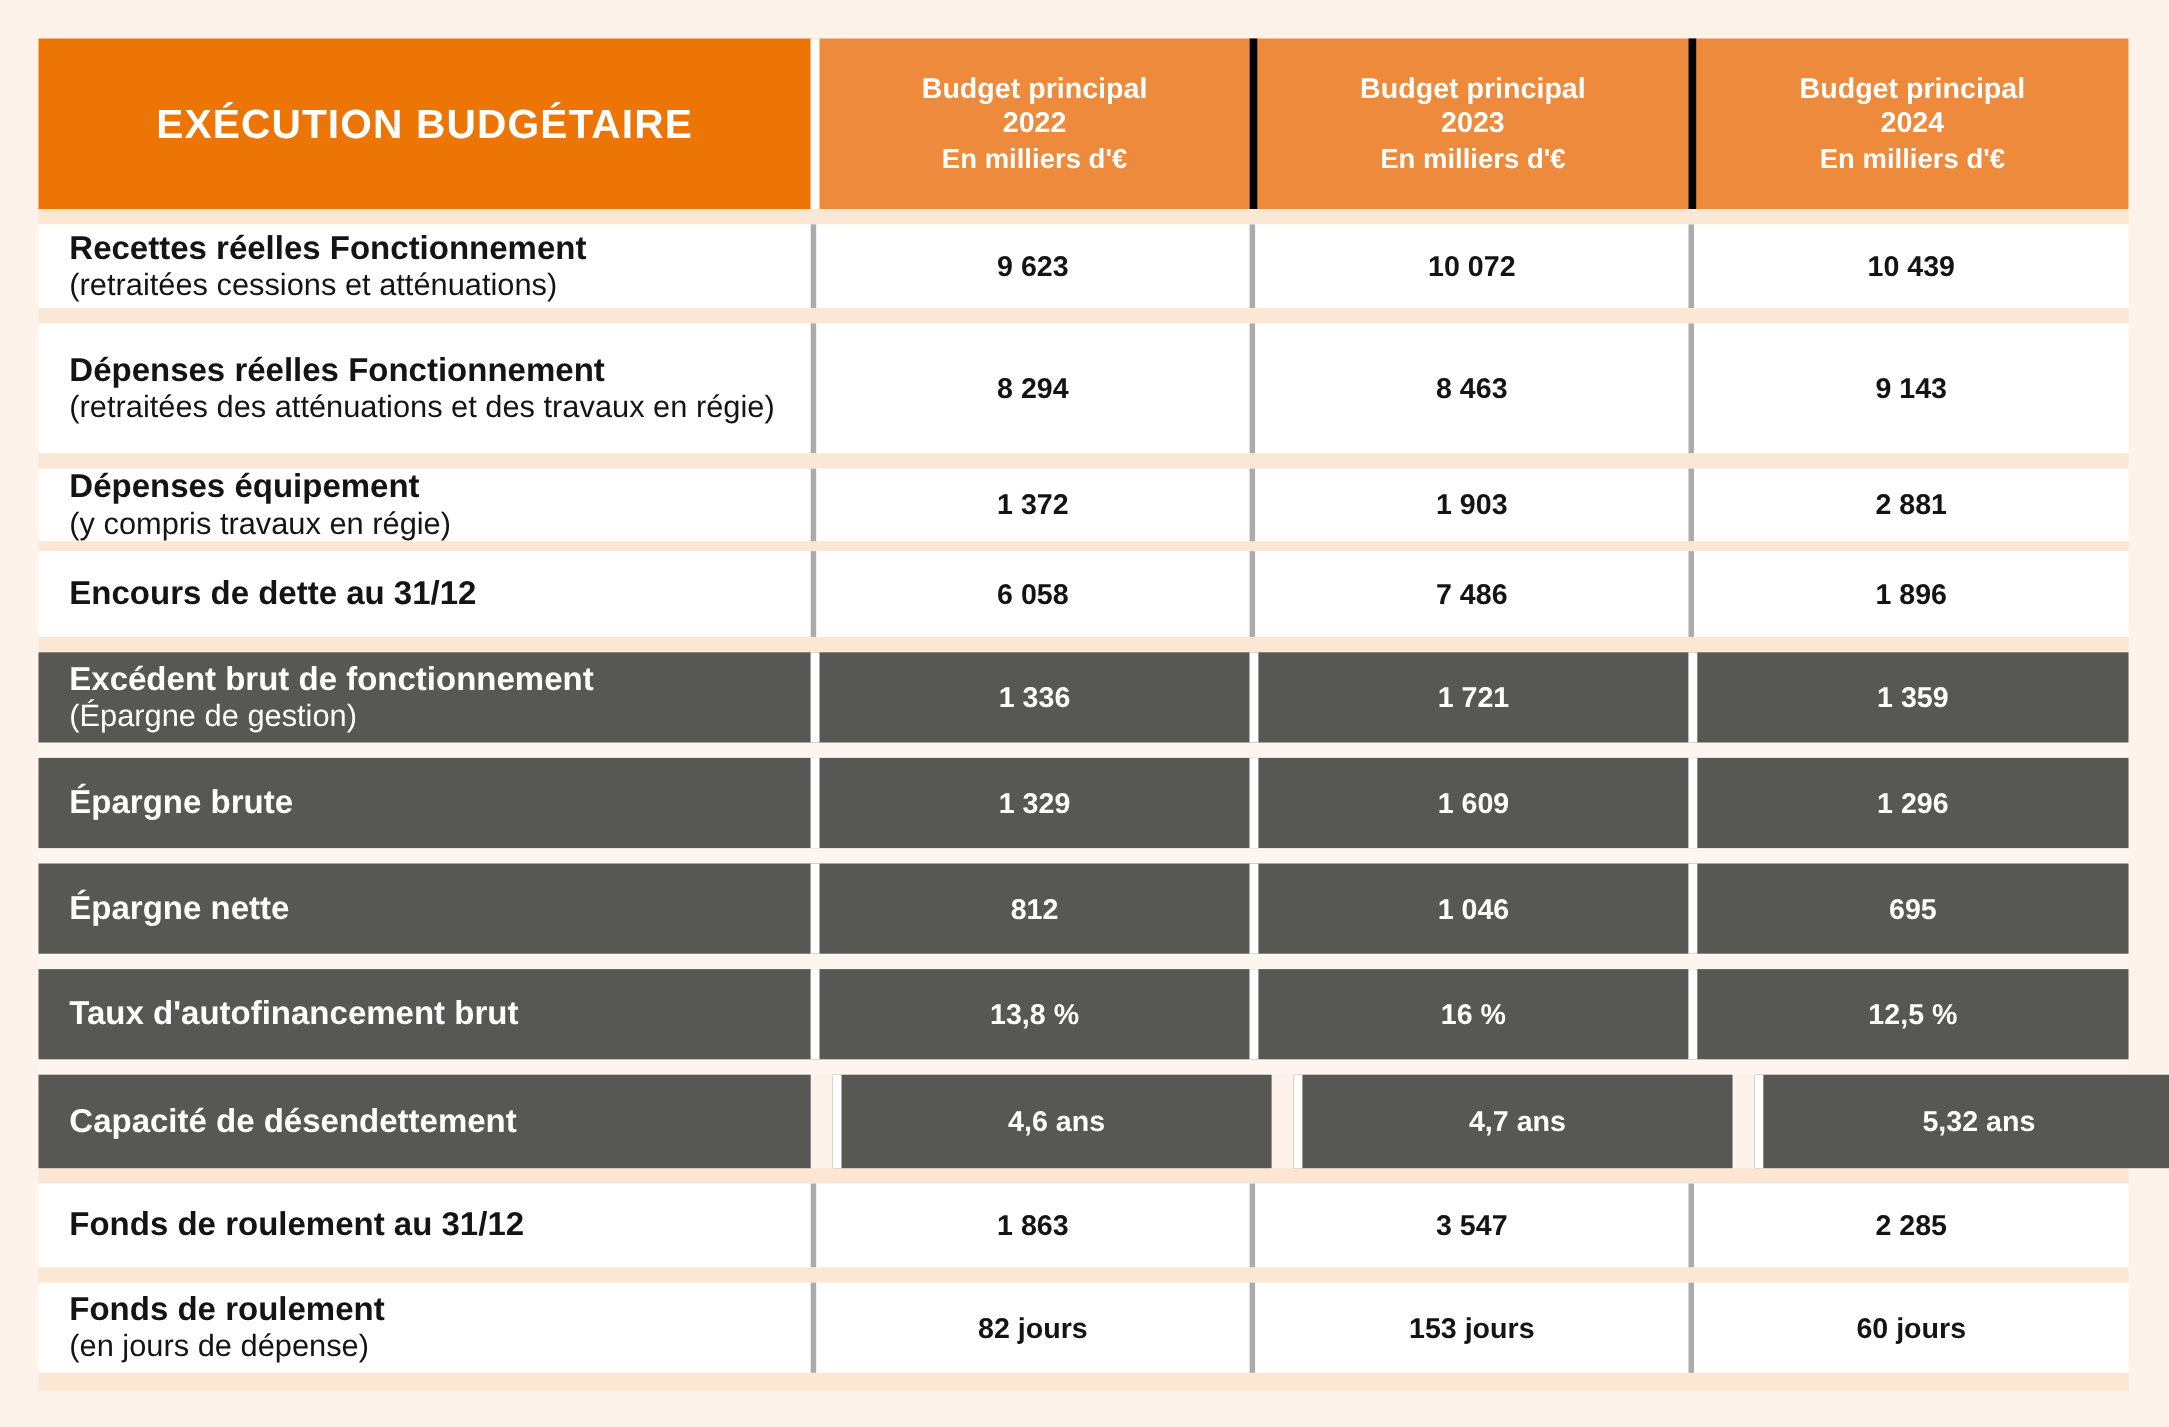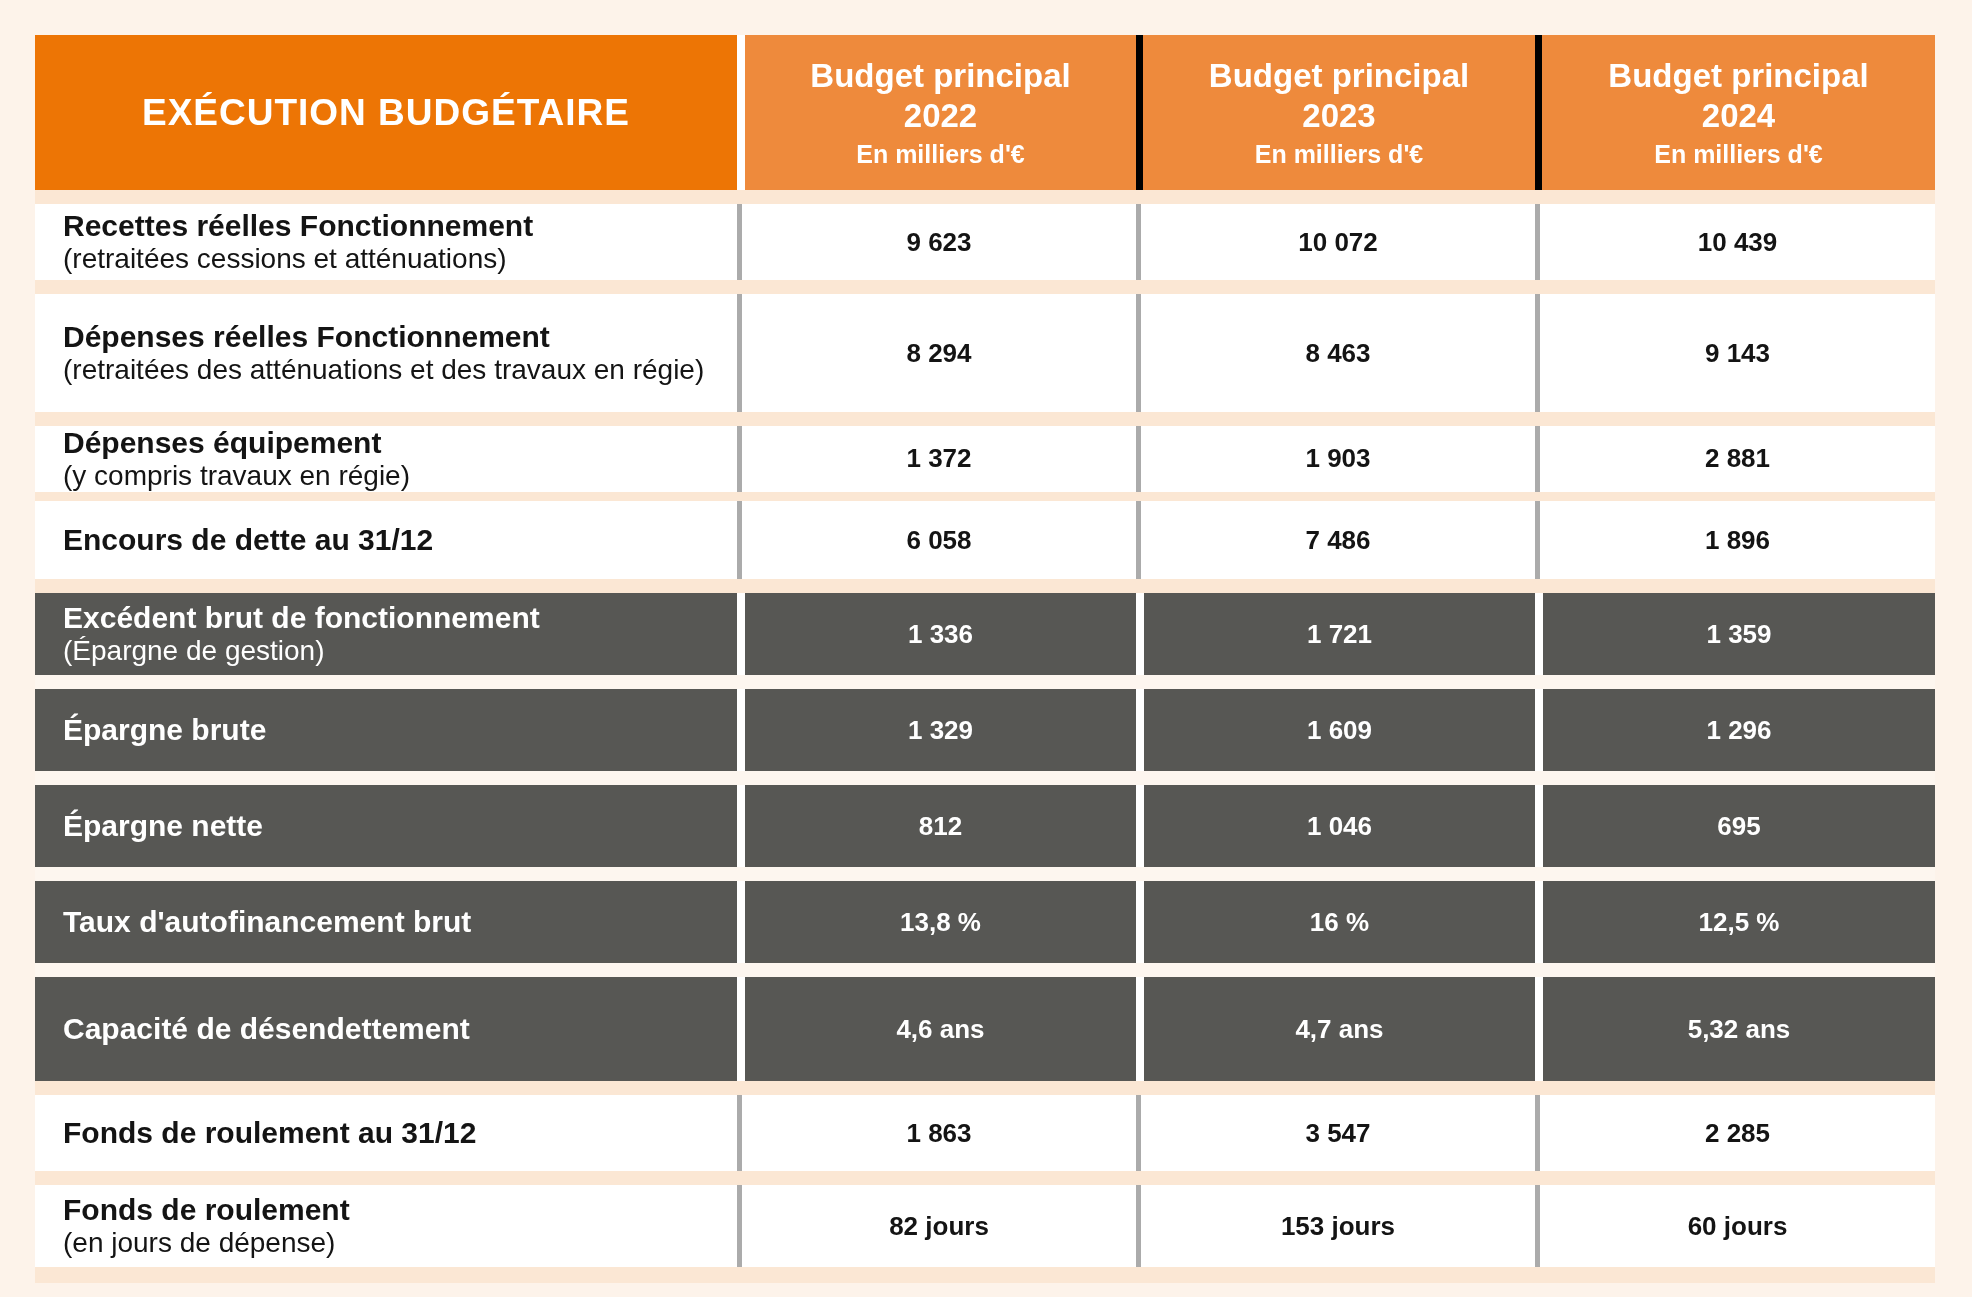--- a/index.html
+++ b/index.html
@@ -23,21 +23,21 @@
   .head-title{
     background:var(--orange-dark);color:#fff;display:flex;align-items:center;justify-content:center;
     font-size:37px;font-weight:700;letter-spacing:1px;text-align:center;
   }
   .head-year{
     background:var(--orange-light);color:#fff;display:flex;flex-direction:column;
     align-items:center;justify-content:center;text-align:center;line-height:1.22;
   }
   .head-year.first{border-left:8px solid #ffffff;}
   .head-year.rest{border-left:7px solid #000000;}
-  .head-year .yline{font-size:33px;font-weight:700;}
+  .head-year .yline{font-size:26px;font-weight:700;}
   .head-year .yunit{font-size:25px;font-weight:700;margin-top:2px;}
   
   .gap{width:1900px;}
   
   .data-row .cell{display:flex;}
   .label-cell{
     flex-direction:column;justify-content:center;align-items:flex-start;
     padding-left:28px;padding-right:14px;line-height:1.13;
   }
   .label-main{font-size:30px;font-weight:700;}
@@ -143,21 +143,21 @@
         <div class="gap" style="height: 14px; background: var(--light-gap);"></div>
         <div class="grid-row data-row row-dark" style="height: 82px;">
           <div class="cell label-cell">
             <div class="label-main">Taux d'autofinancement brut</div>
           </div>
           <div class="cell value-cell">13,8 %</div>
           <div class="cell value-cell">16 %</div>
           <div class="cell value-cell">12,5 %</div>
         </div>
         <div class="gap" style="height: 14px; background: var(--light-gap);"></div>
-        <div class="grid-row data-row row-dark" style="height: 104px;">
+        <div class="grid-row data-row row-dark" style="height: 85px; gap: 20px;">
           <div class="cell label-cell">
             <div class="label-main">Capacité de désendettement</div>
           </div>
           <div class="cell value-cell">4,6 ans</div>
           <div class="cell value-cell">4,7 ans</div>
           <div class="cell value-cell">5,32 ans</div>
         </div>
         <div class="gap" style="height: 14px; background: var(--peach-gap);"></div>
         <div class="grid-row data-row row-light" style="height: 76px;">
           <div class="cell label-cell">

